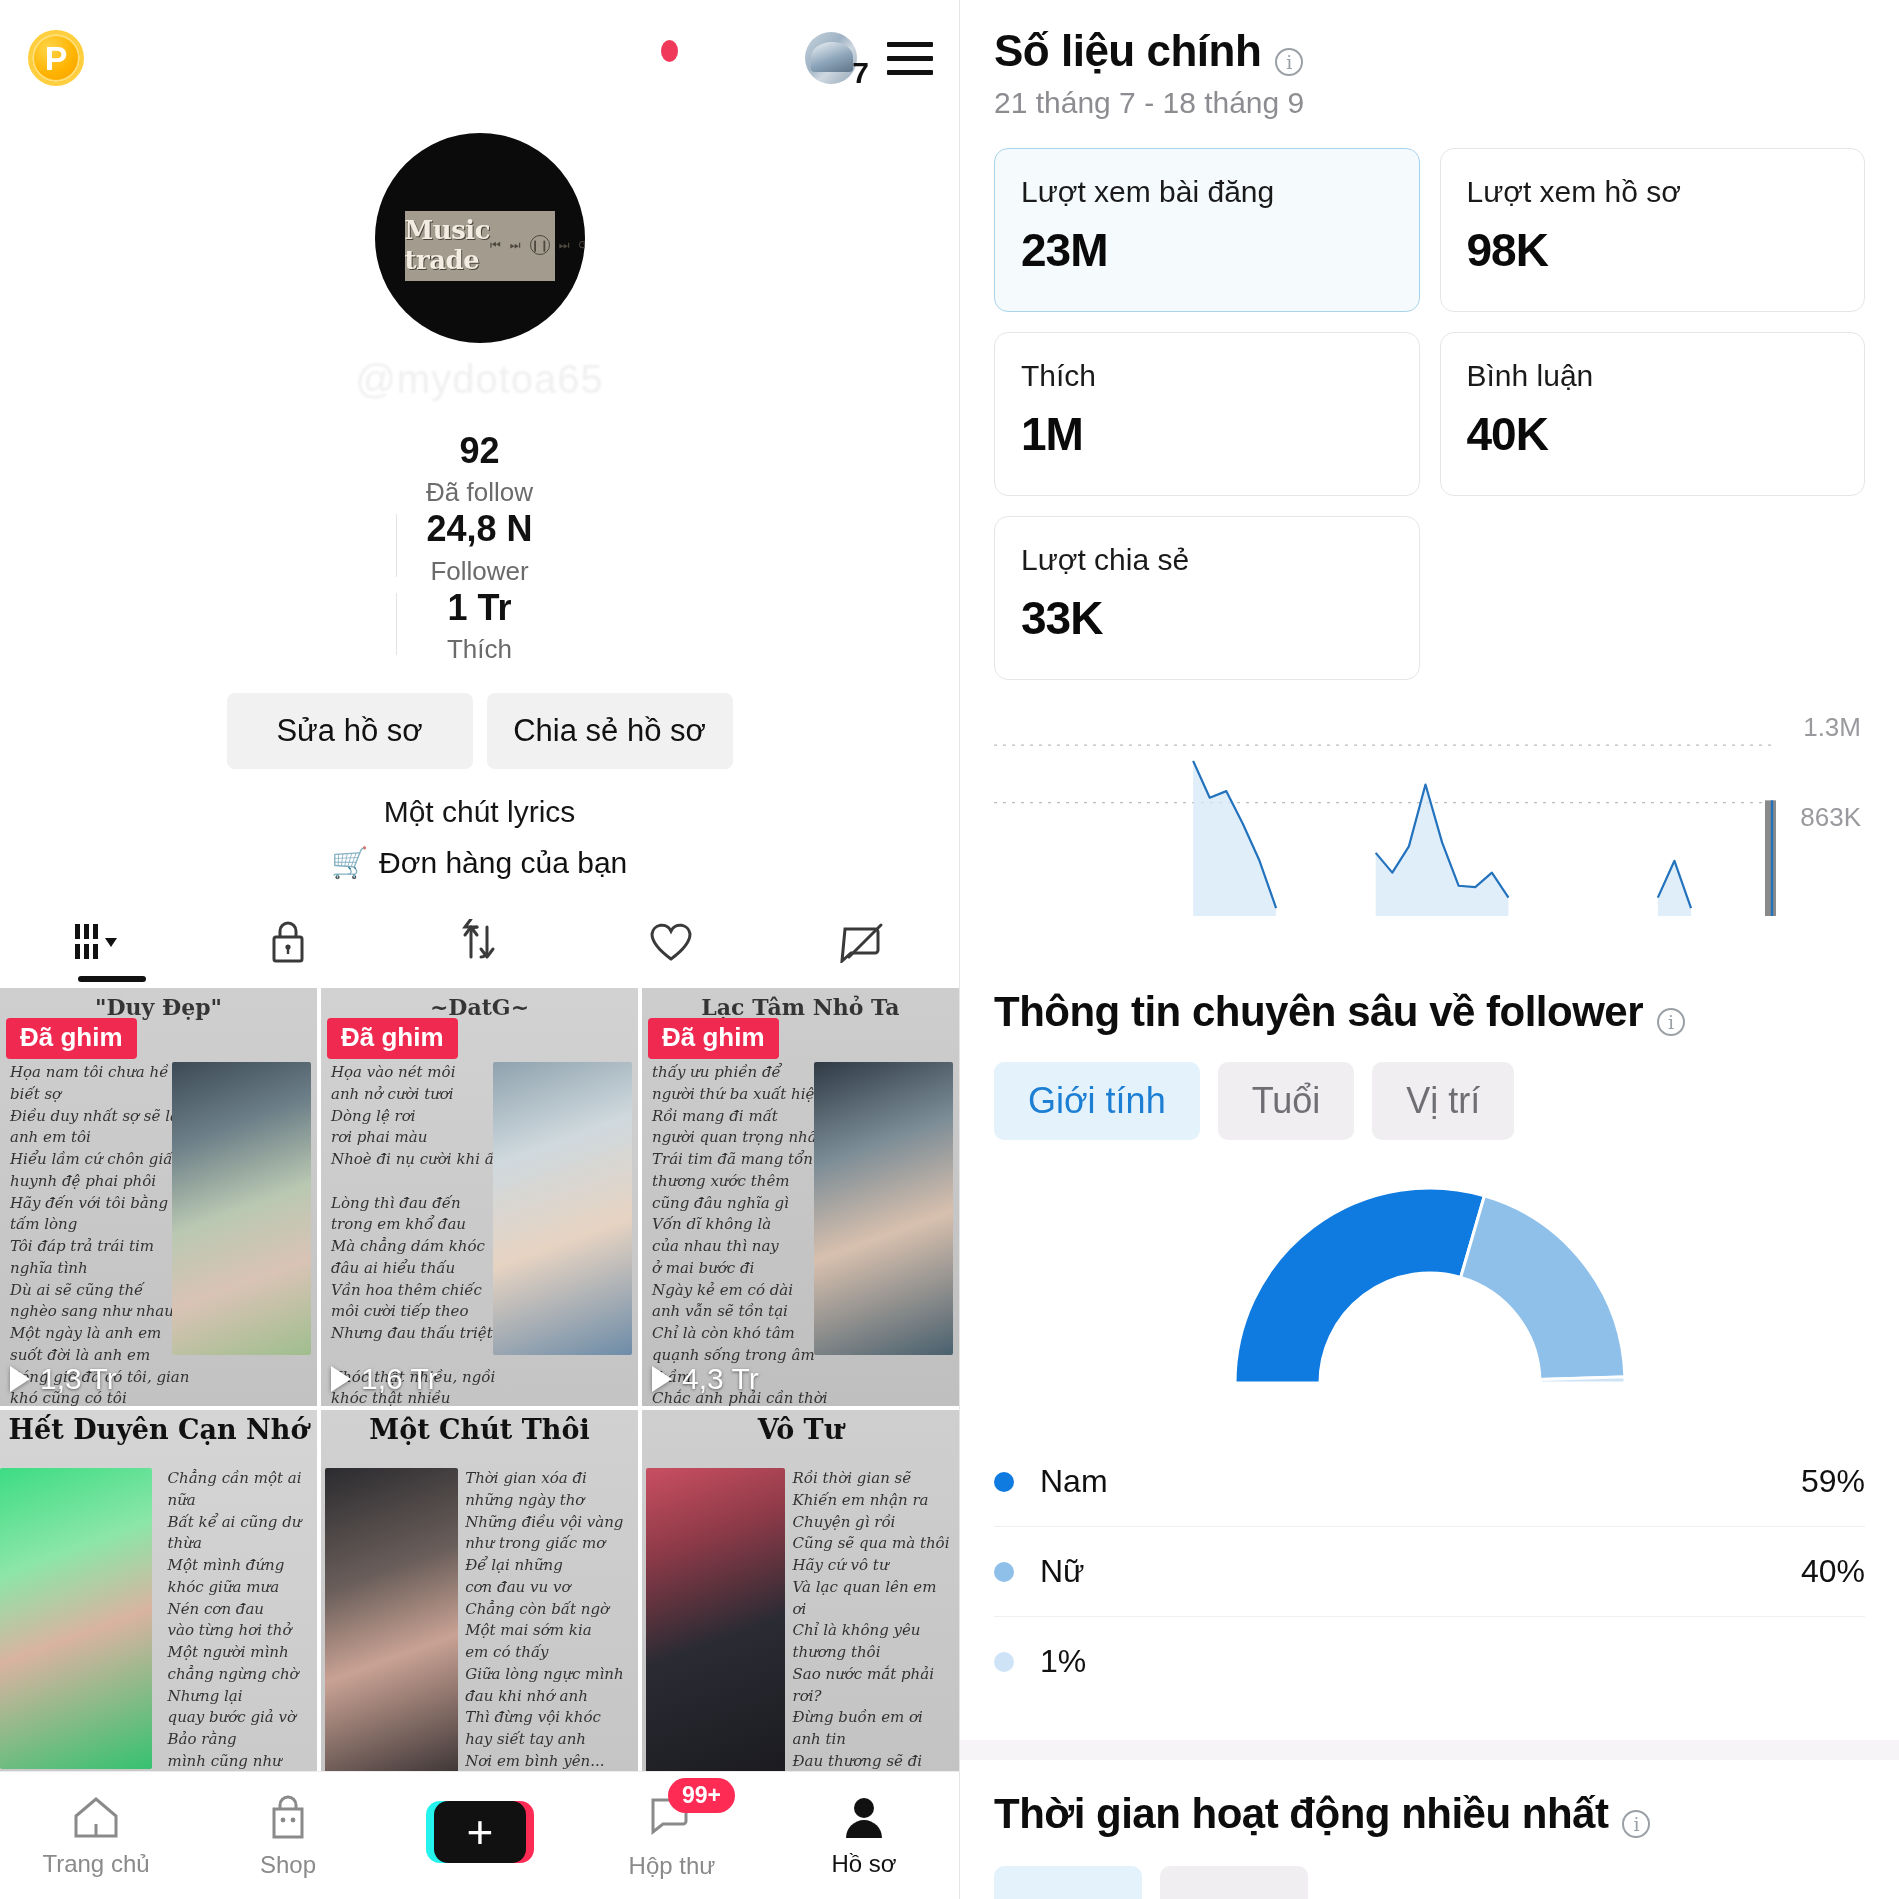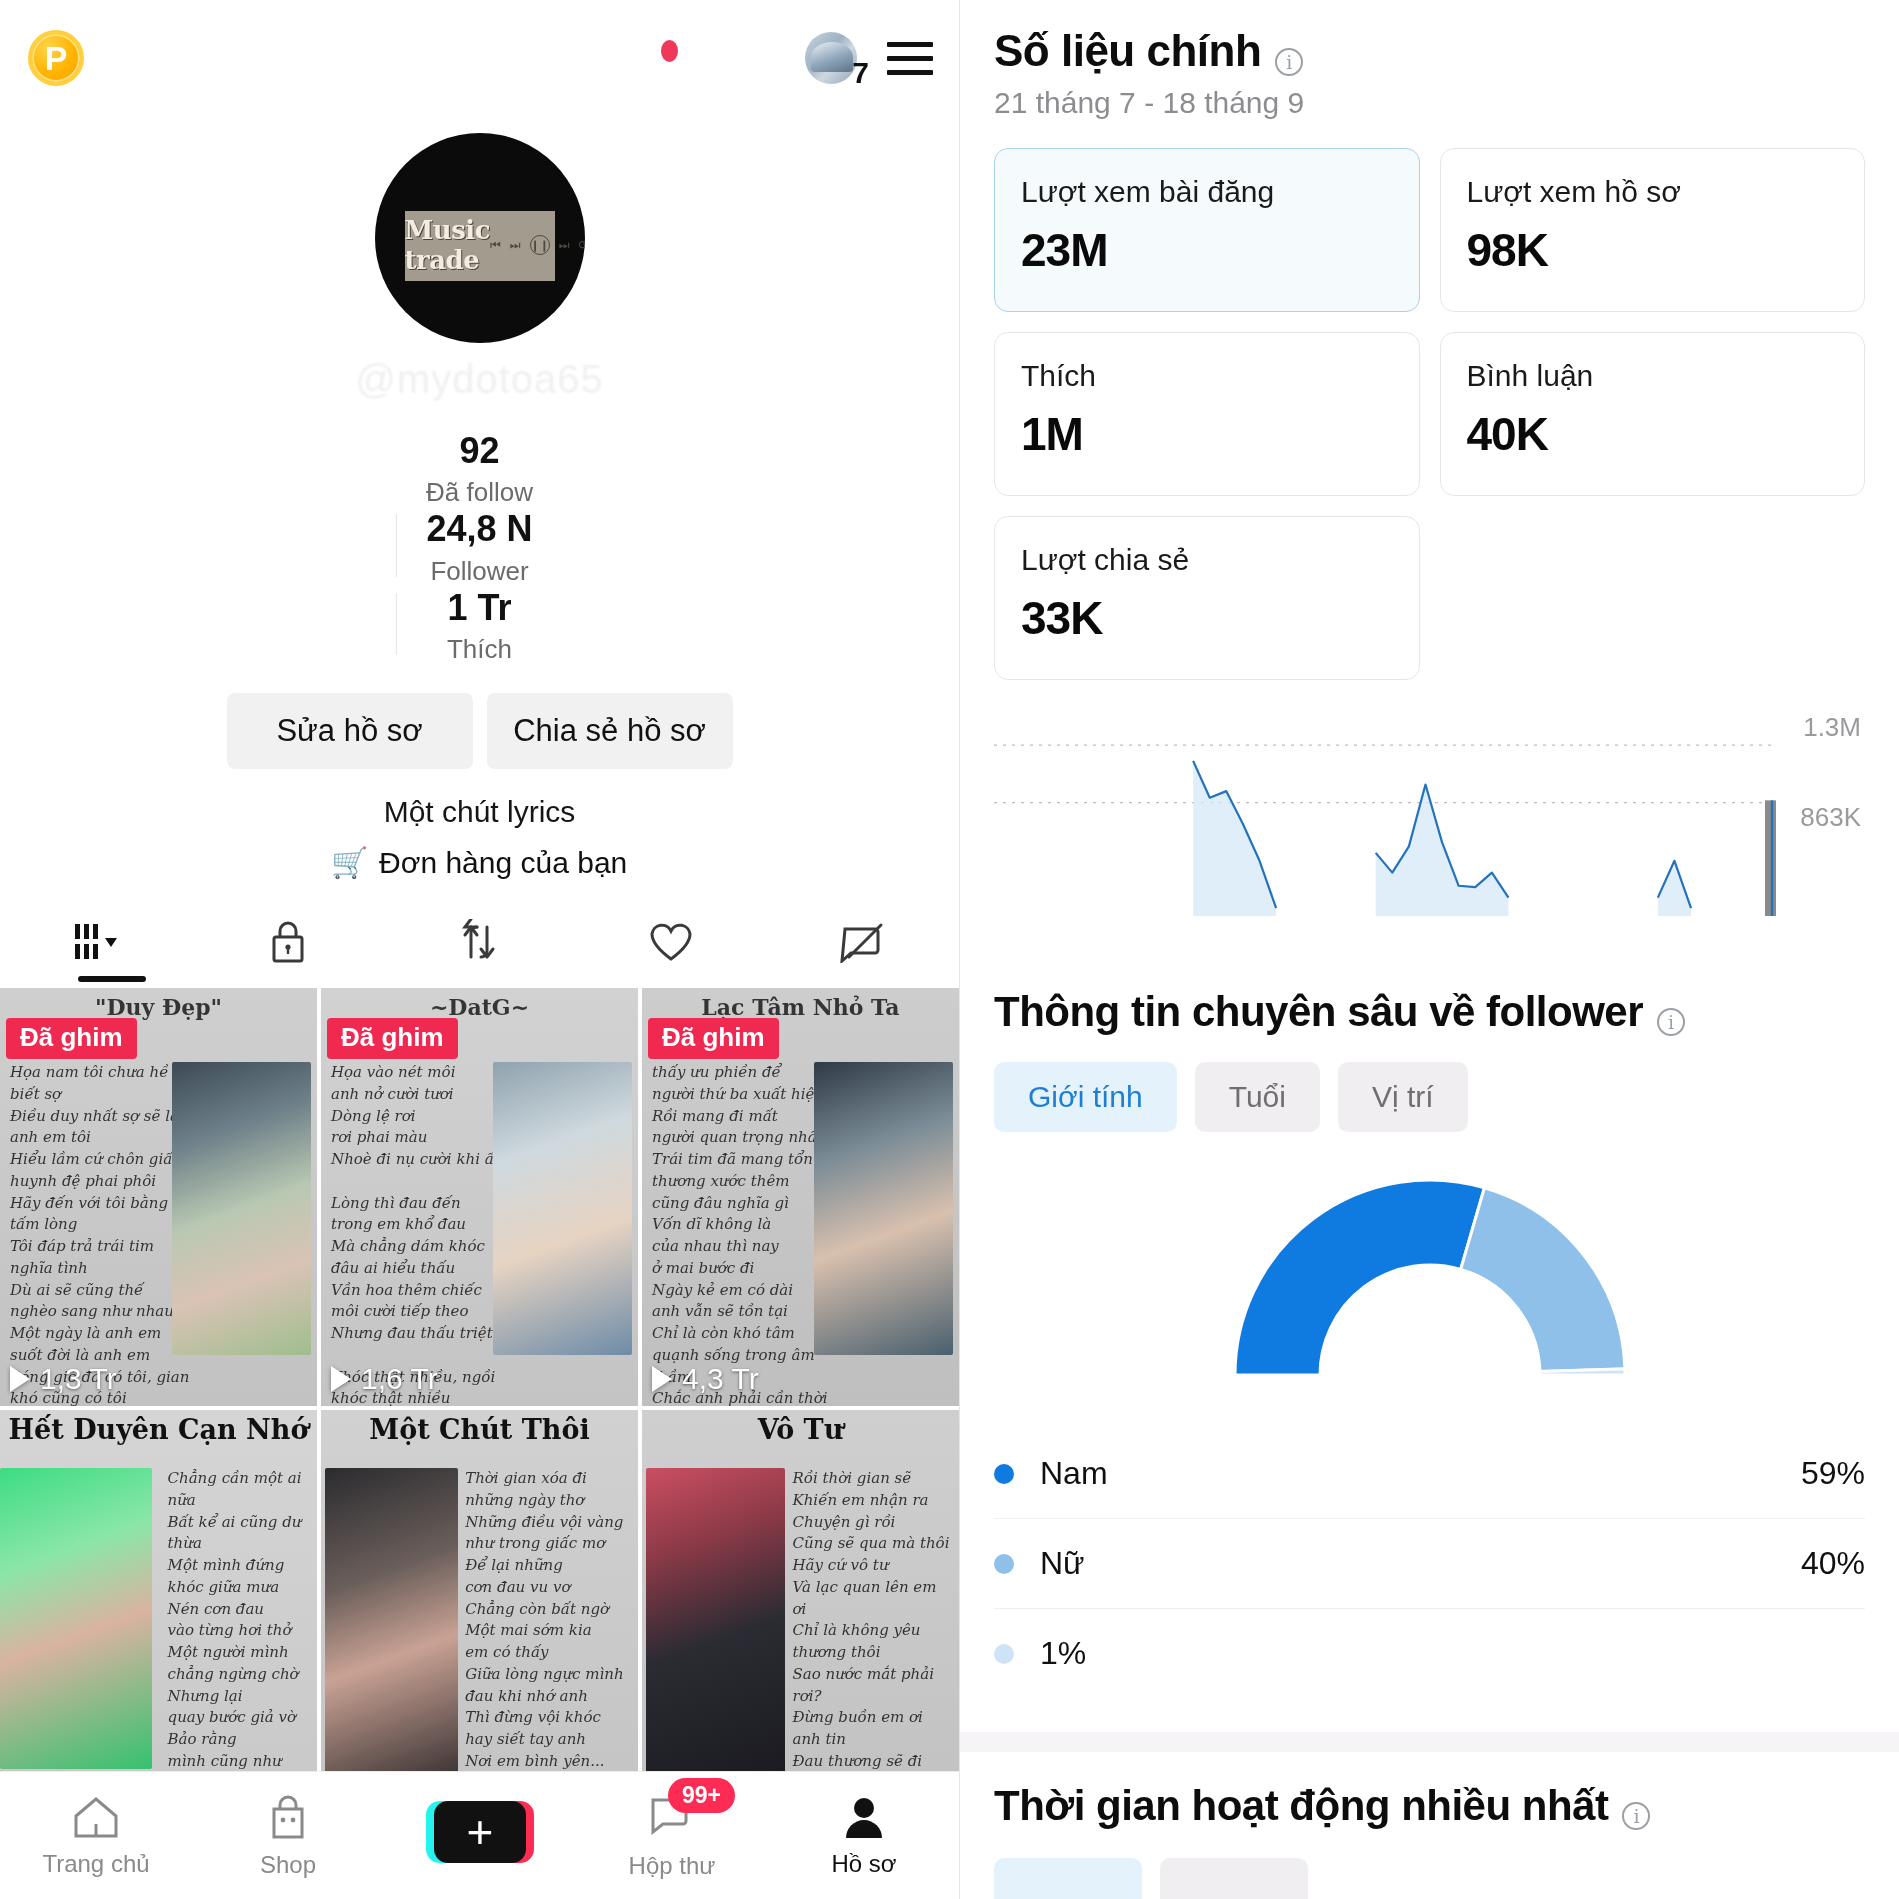--- a/index.html
+++ b/index.html
@@ -209,21 +209,21 @@
   .metric-val { font-size: 46px; font-weight: bold; color: #0a0a0a; margin-top: 14px; letter-spacing: -1px; }
 
   .spark-wrap { position: relative; height: 200px; margin-top: 44px; }
   .spark-label {
     position: absolute; right: 4px; font-size: 26px; color: #9a9a9e;
   }
 
   .rp-title2 { font-size: 42px; font-weight: bold; color: #0d0d0d; letter-spacing: -0.5px; }
   .chips { display: flex; gap: 18px; margin-top: 26px; }
   .chip {
-    padding: 18px 34px; border-radius: 10px; font-size: 30px;
+    padding: 18px 34px; border-radius: 10px; font-size: 36px;
     background: #f0eef1; color: #6e6e73; cursor: pointer;
   }
   .chip.active { background: #e4f2fb; color: #1d7fd4; }
 
   .donut-wrap { display: flex; justify-content: center; margin-top: 38px; }
   .legend { margin-top: 44px; }
   .legend-row {
     display: flex; align-items: center; padding: 26px 0;
     border-top: 1px solid #f0eef1; font-size: 32px; color: #111;
   }

